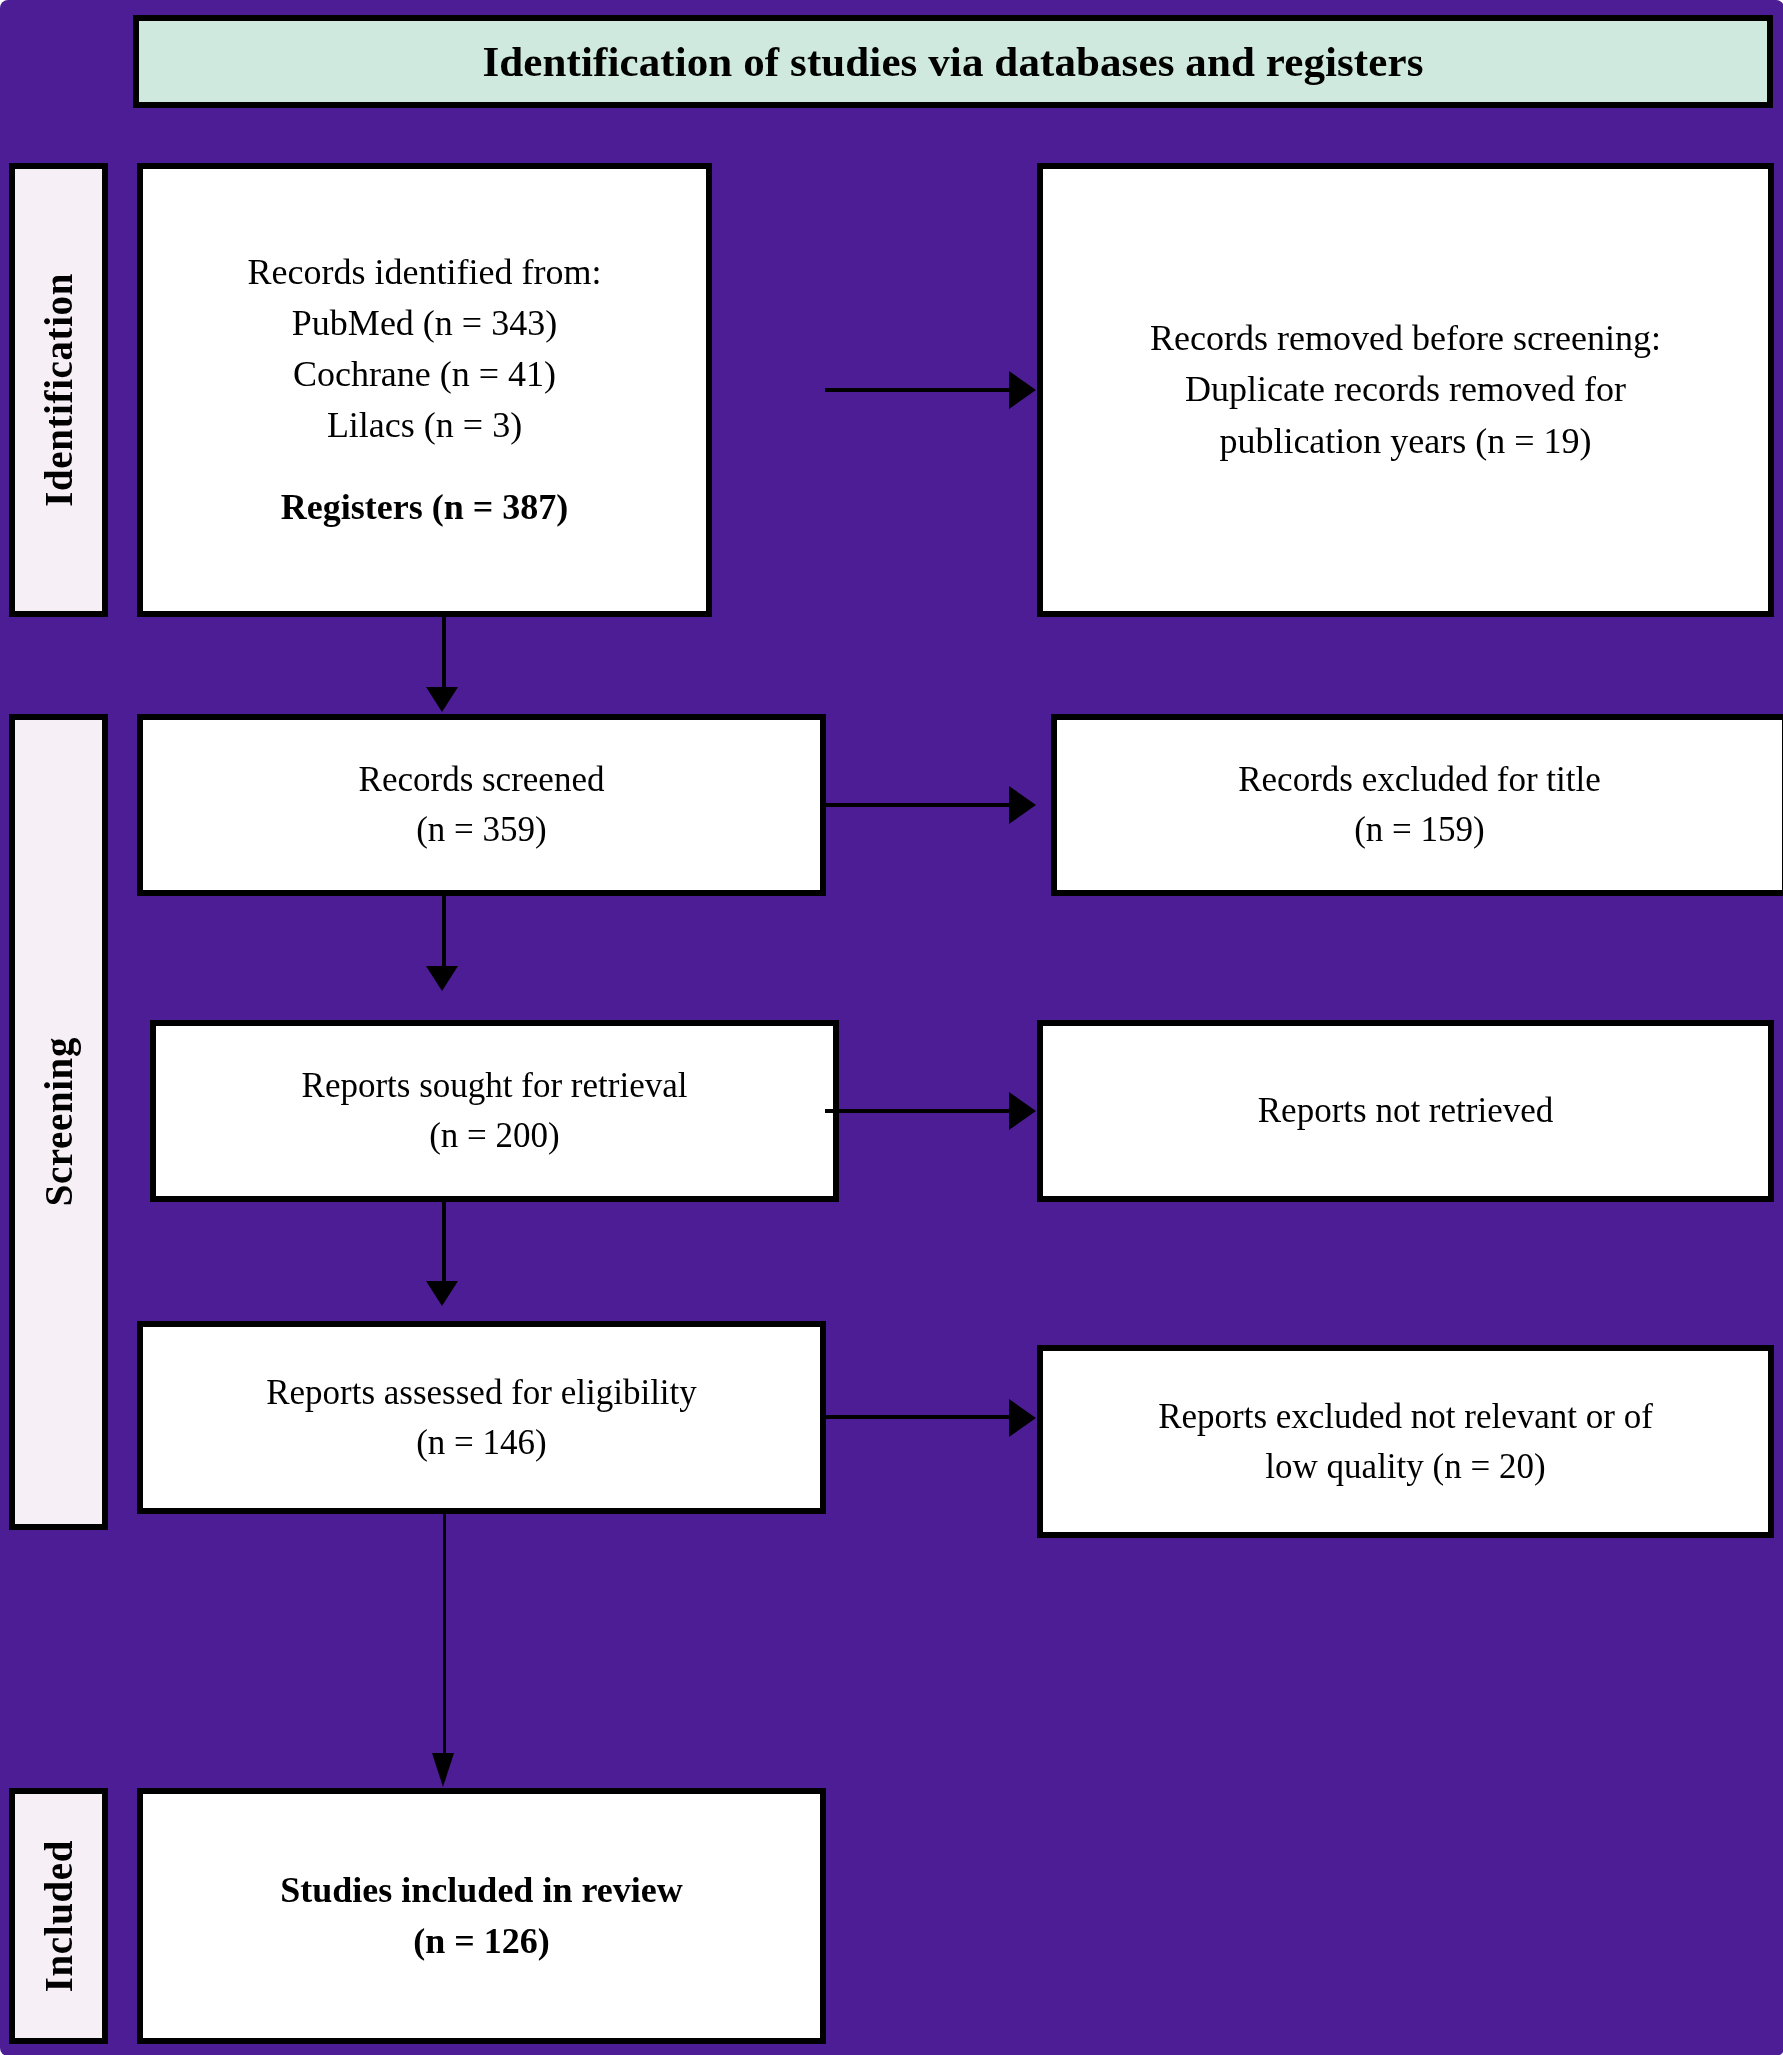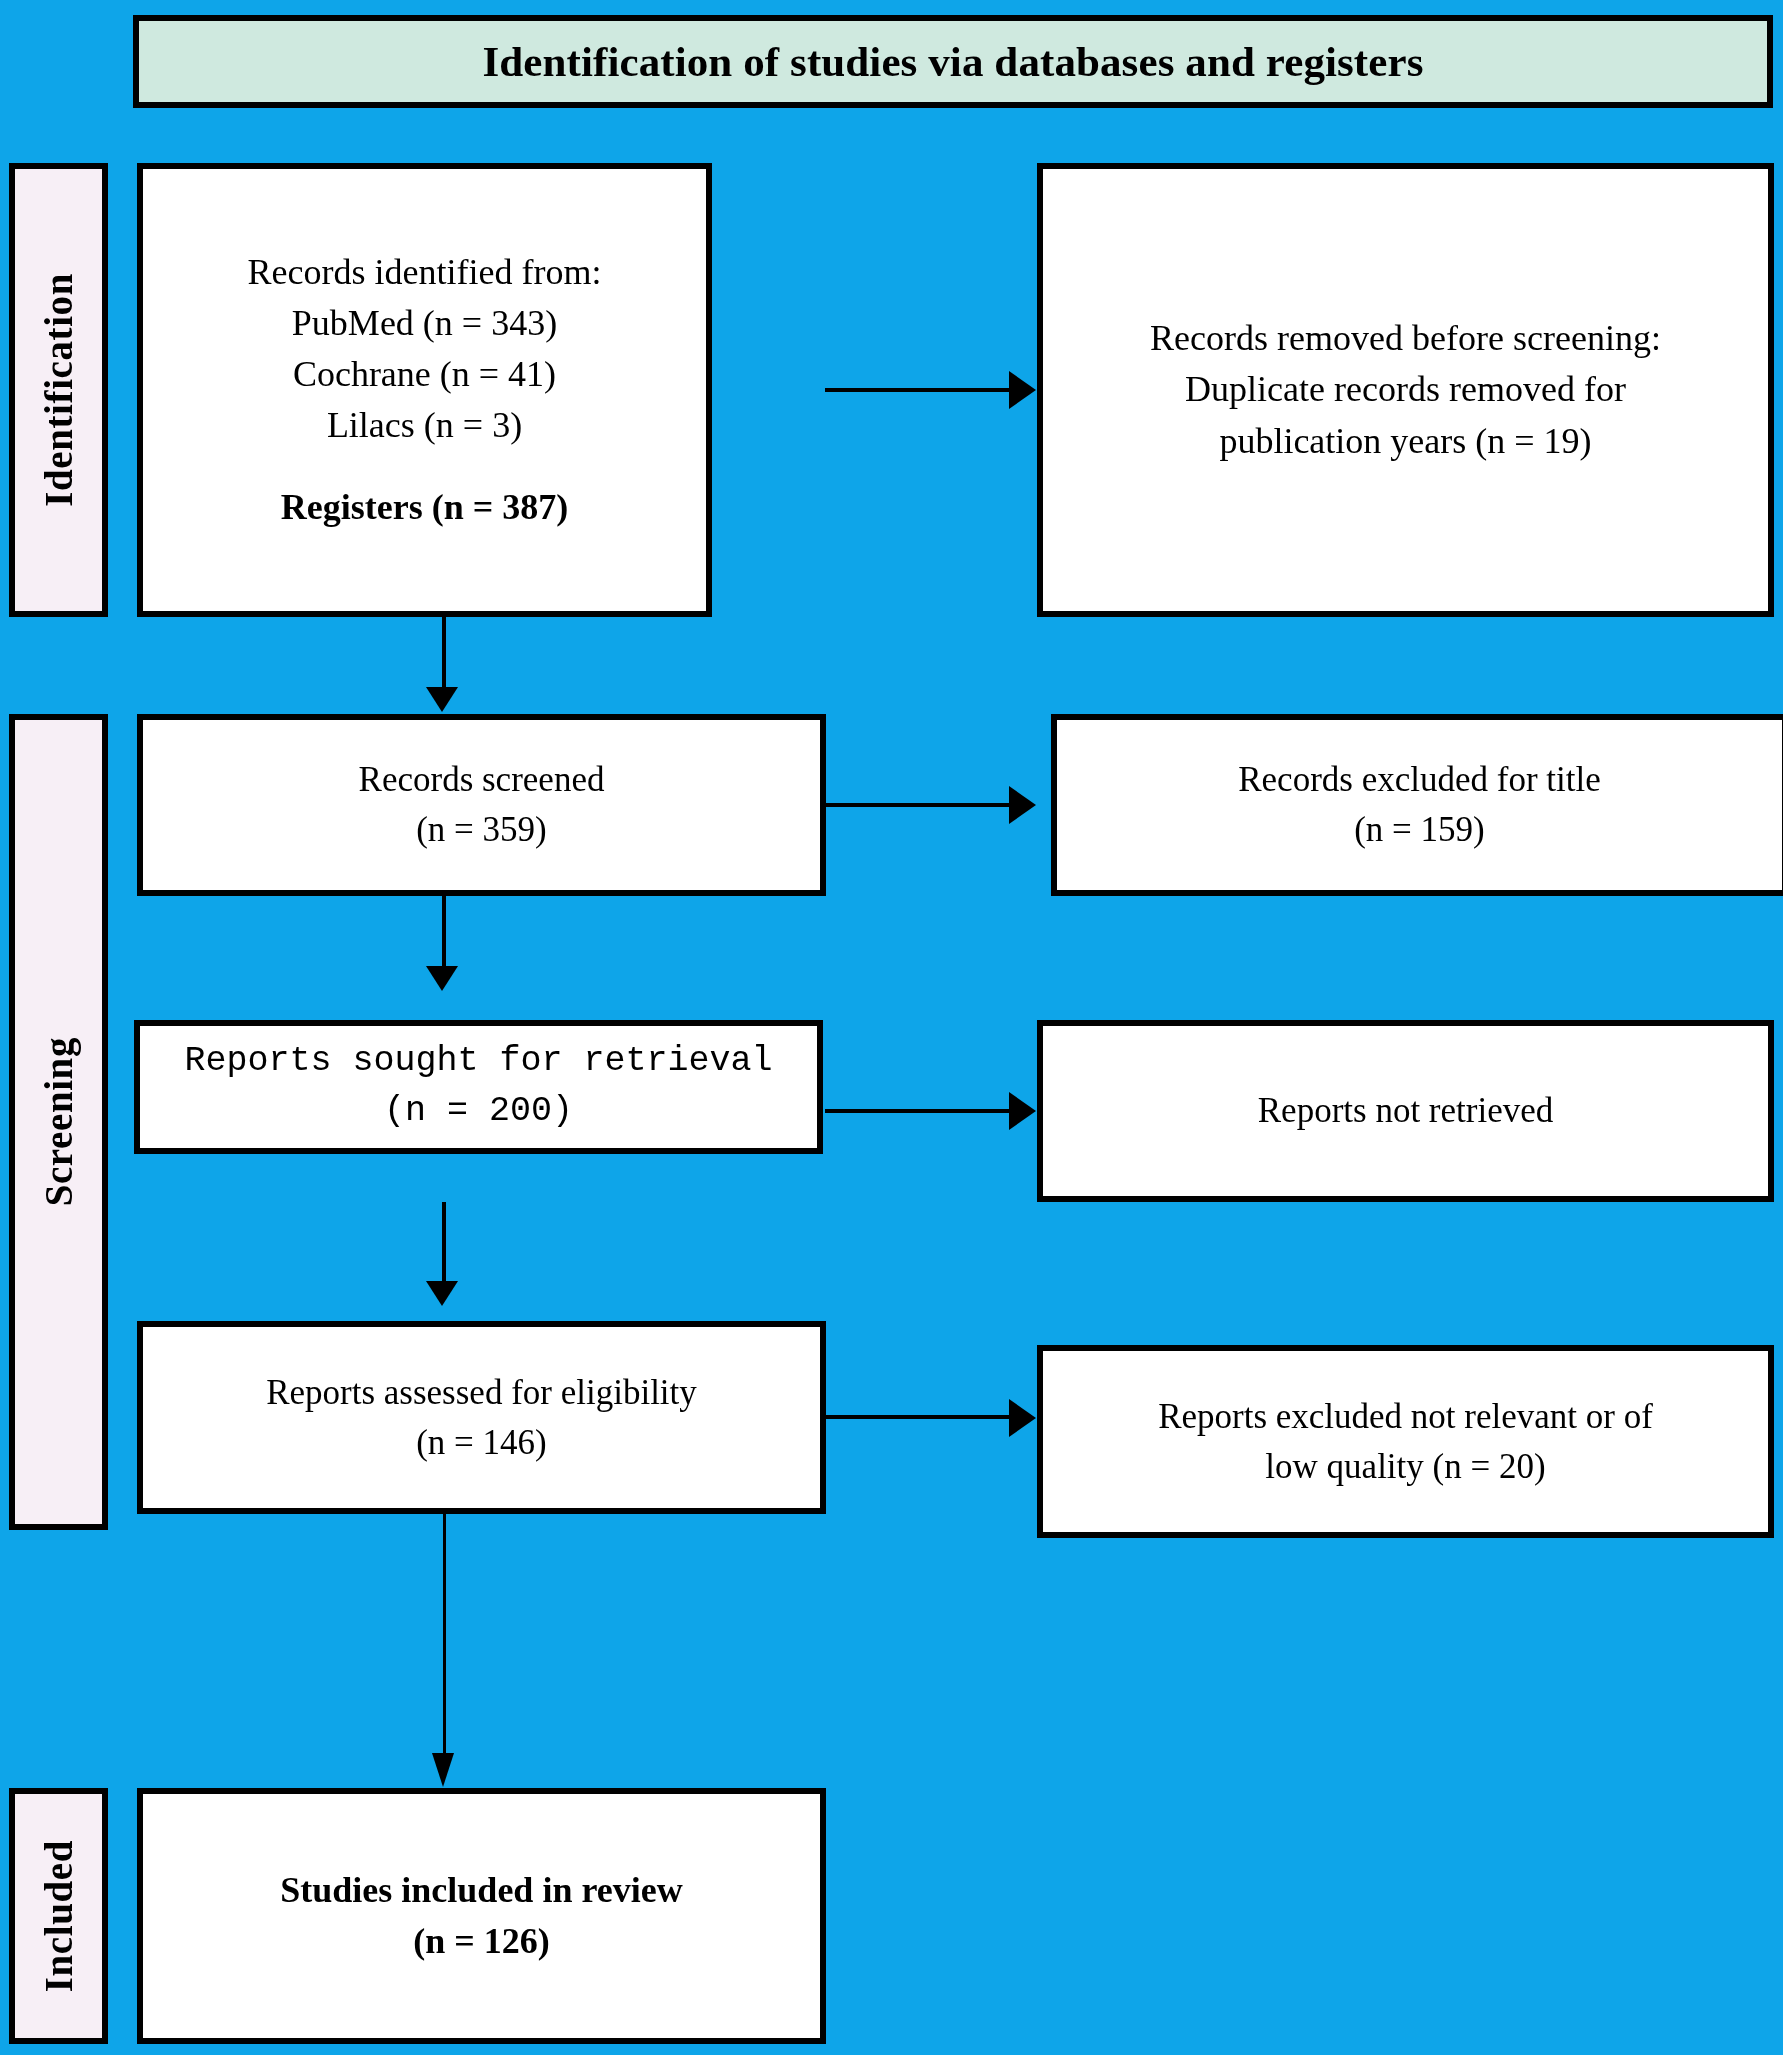--- a/index.html
+++ b/index.html
@@ -9,22 +9,23 @@
   }
   body {
     font-family: "Liberation Serif", "DejaVu Serif", serif;
     color: #000000;
   }
 
   #prisma-root {
     position: relative;
     width: 1784px;
     height: 2056px;
-    background: #0ea5e9;
+    background: #4c1d95;
     overflow: hidden;
+    border-radius: 8px;
   }
 
   
   .pbox {
     position: absolute;
     box-sizing: border-box;
     background: #ffffff;
     border: 6px solid #000000;
     display: flex;
     align-items: center;
@@ -166,21 +167,21 @@
       <span class="line">(n = 159)</span>
     </div>
   </div>
 
   <div class="h-line" style="left:825px; top:803px; width:187px;"></div>
   <div class="h-arrow-head" style="left:1009px; top:786px;"></div>
 
   <div class="v-line" style="left:442px; top:896px; height:72px;"></div>
   <div class="v-arrow-head" style="left:426px; top:966px;"></div>
 
-  <div class="pbox t64" style="left:134px; top:1020px; width:689px; height:134px;font-family:Liberation Mono, monospace;">
+  <div class="pbox t64" style="left:150px; top:1020px; width:689px; height:182px;">
     <div class="inner">
       <span class="line">Reports sought for retrieval</span>
       <span class="line">(n = 200)</span>
     </div>
   </div>
 
   <div class="pbox t64" style="left:1037px; top:1020px; width:737px; height:182px;">
     <div class="inner">
       <span class="line">Reports not retrieved</span>
     </div>

